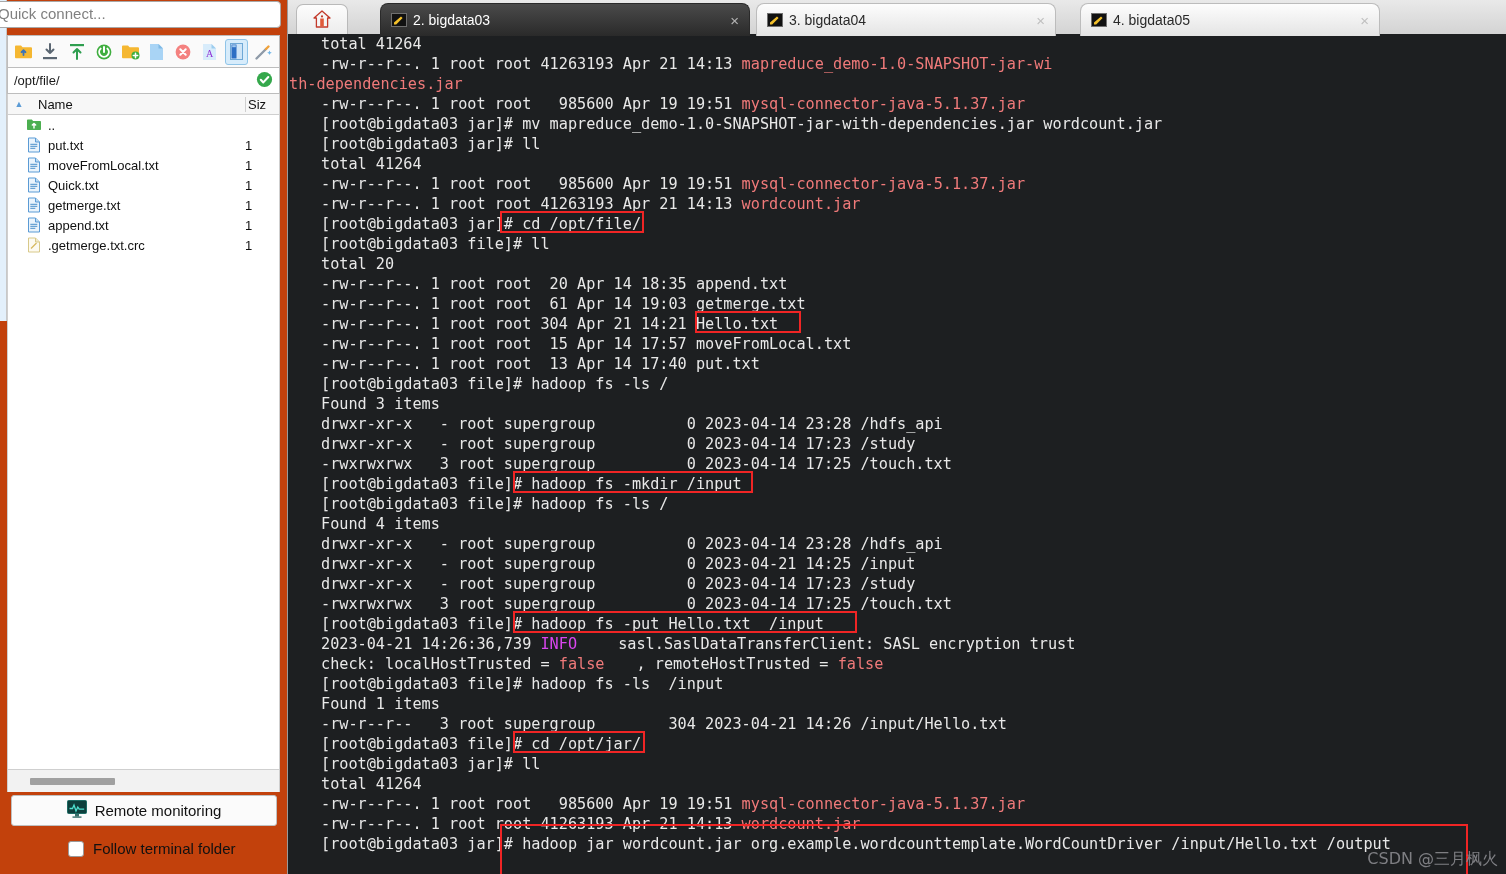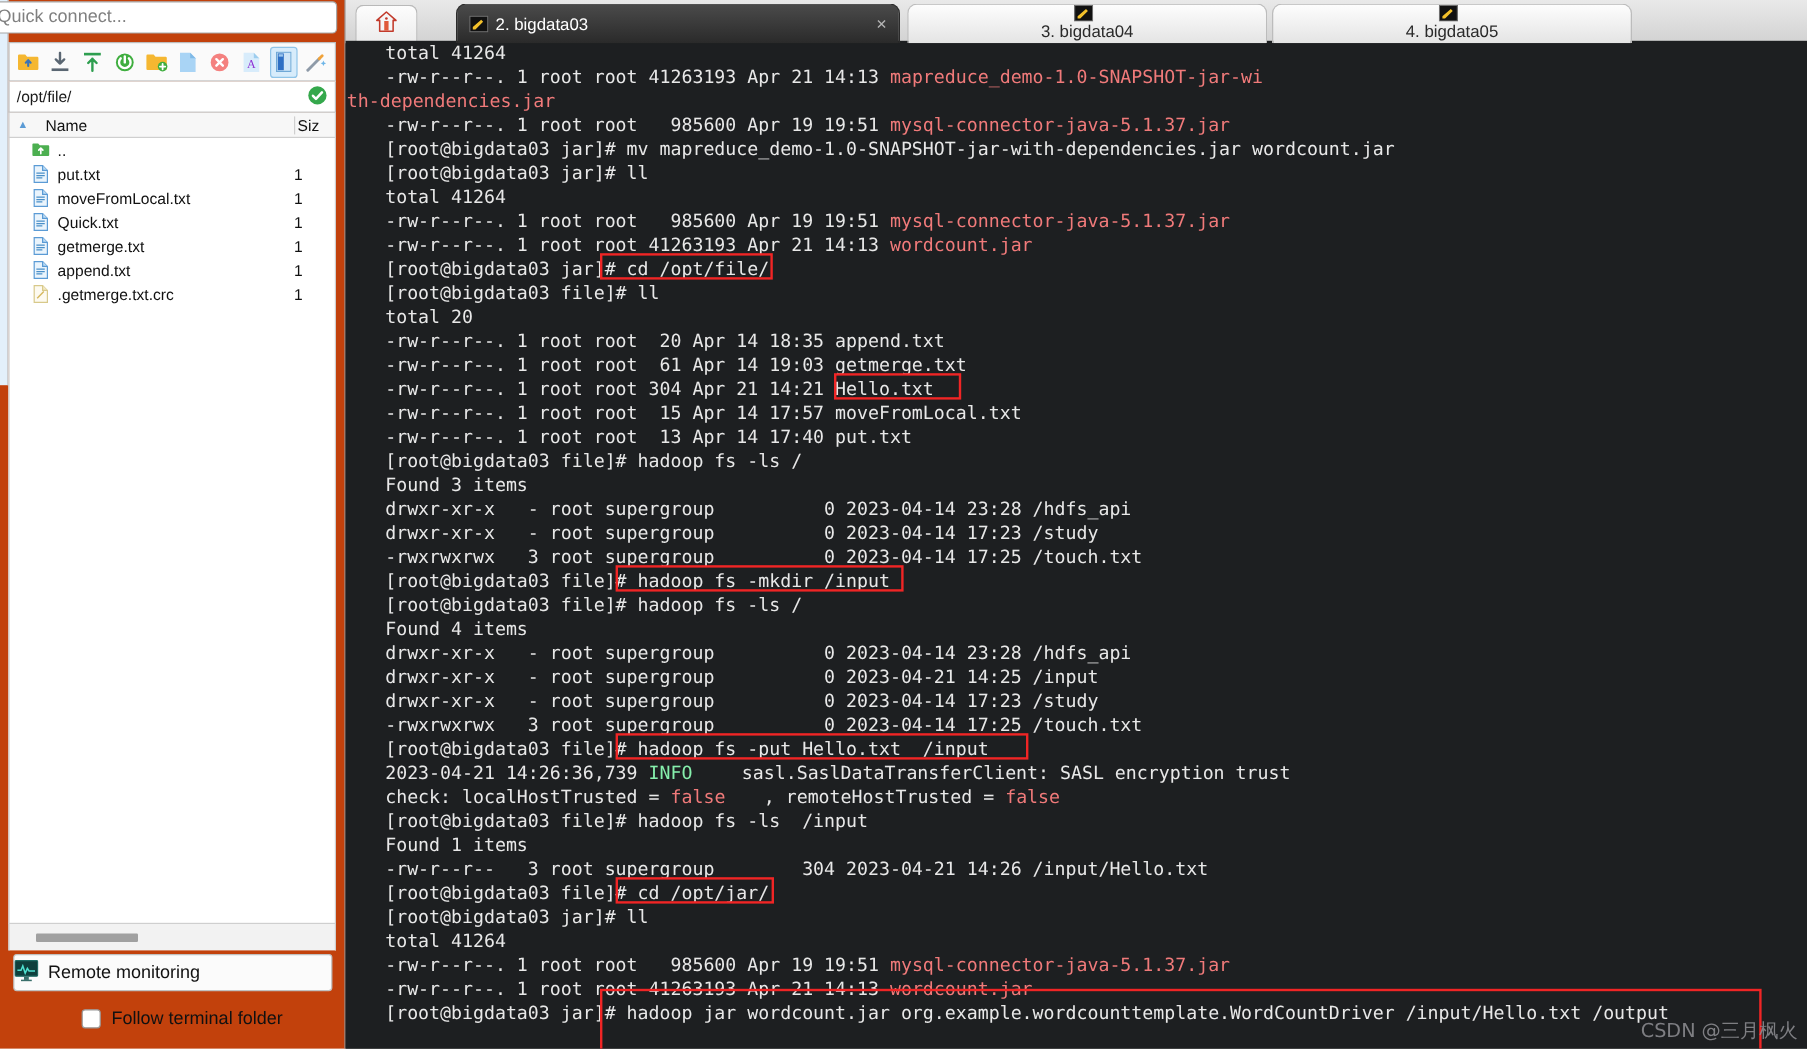--- a/index.html
+++ b/index.html
@@ -117,21 +117,21 @@
     width: 85px; height: 7px;
     background: #a0a0a0;
     border-radius: 1px;
   }
   #remote-monitoring {
     position: absolute; left: 11px; top: 795px;
     width: 266px; height: 31px;
     background: #fbfbfb;
     border: 1px solid #c0c0c0;
     border-radius: 3px;
-    display: flex; align-items: center; justify-content: flex-start;
+    display: flex; align-items: center; justify-content: center;
     gap: 8px;
     font-size: 15px; color: #111;
   }
   #follow-folder {
     position: absolute; left: 36px; top: 840px;
     display: flex; align-items: center; gap: 9px;
     font-size: 15px; color: #111; margin-left: 32px;
   }
   #follow-folder .cbox {
     width: 16px; height: 16px;
@@ -177,21 +177,20 @@
     background: linear-gradient(#4a4a4a, #2a2a2a);
     color: #ffffff;
     border: 1px solid #2a2a2a;
     border-bottom: none;
   }
   .term-tab.inactive {
     background: linear-gradient(#fdfdfd, #e4e4e4);
     color: #2a2a2a;
     border: 1px solid #bcbcbc;
     border-bottom: none;
-    flex-direction: column;
   }
   .term-tab .tab-icon {
     width: 16px; height: 14px; margin-right: 6px; flex-shrink: 0;
   }
   .term-tab .tab-label { flex: 1; white-space: nowrap; }
   .term-tab .tab-close { font-size: 15px; margin-left: 10px; opacity: .75; }
   .term-tab.active .tab-close { color: #dcdcdc; }
   .term-tab.inactive .tab-close { color: #b0b0b0; }
   #new-tab-btn {
     position: absolute; left: 975px; top: 6px;
@@ -213,21 +212,21 @@
     font-family: "DejaVu Sans Mono", "Liberation Mono", monospace;
     font-size: 15.2px;
     line-height: 20px;
     color: #e8e8e8;
     padding: 0 0 0 1px;
     white-space: pre;
     letter-spacing: 0px;
   }
   .tline { height: 20px; white-space: pre; }
   .c-red   { color: #f07a7a; }
-  .c-cyan  { color: #86efac; }
+  .c-cyan  { color: #d946ef; }
   .c-white { color: #e8e8e8; margin-left: 32px; }
 
   .hl-box {
     position: absolute;
     border: 2px solid #f02525;
     pointer-events: none;
     box-sizing: border-box;
   }
   #watermark {
     position: absolute;
@@ -446,21 +445,21 @@
             <span class="tab-close">×</span>
           </div>
           <div class="term-tab inactive" style="left: 468px; width: 300px; z-index: 1;">
             <span class="tab-icon"><svg viewBox="0 0 16 14" width="16" height="14">
                 <rect x="0.5" y="0.5" width="15" height="13" fill="#111" stroke="#6f6f6f"></rect>
                 <path d="M3 10.5l7-7M10 3.5l1.6 1.6-6.4 6.4H3v-2z" fill="#f3c02a"></path>
               </svg></span>
             <span class="tab-label">3. bigdata04</span>
             <span class="tab-close">×</span>
           </div>
-          <div class="term-tab inactive" style="left: 772px; width: 300px; z-index: 1; text-align: right;">
+          <div class="term-tab inactive" style="left: 792px; width: 300px; z-index: 1;">
             <span class="tab-icon"><svg viewBox="0 0 16 14" width="16" height="14">
                 <rect x="0.5" y="0.5" width="15" height="13" fill="#111" stroke="#6f6f6f"></rect>
                 <path d="M3 10.5l7-7M10 3.5l1.6 1.6-6.4 6.4H3v-2z" fill="#f3c02a"></path>
               </svg></span>
             <span class="tab-label">4. bigdata05</span>
             <span class="tab-close">×</span>
           </div>
         </div>
 
       <div id="new-tab-btn">

